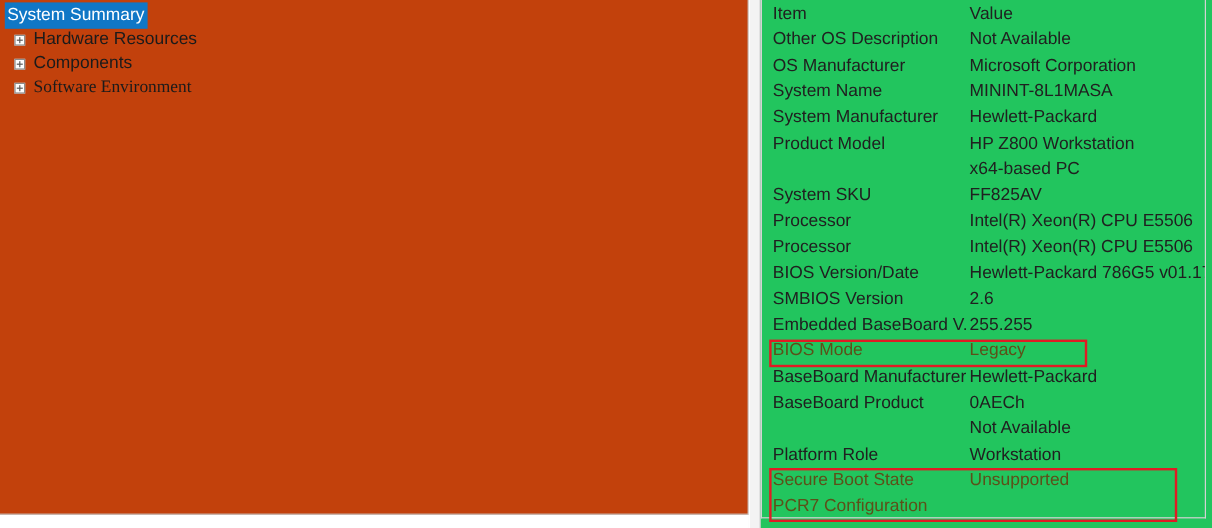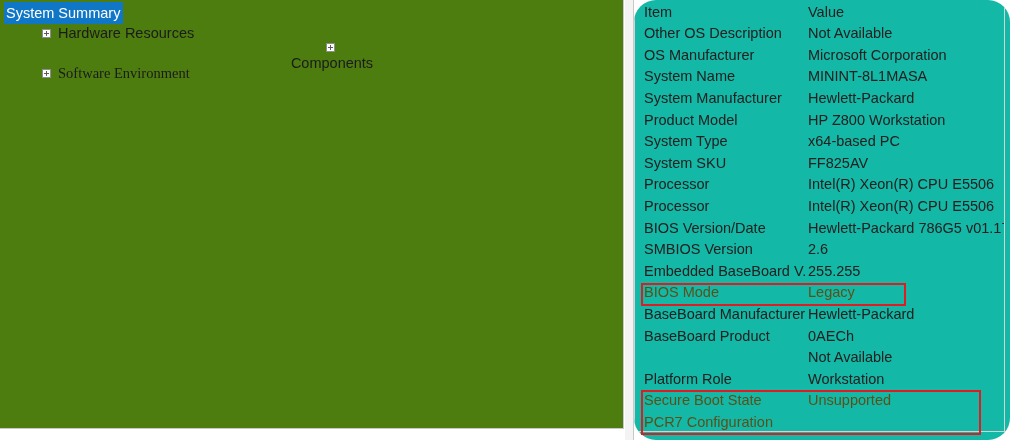--- a/index.html
+++ b/index.html
@@ -16,42 +16,41 @@
     -webkit-font-smoothing: antialiased;
   }
 
   
   #tree-panel {
     position: absolute;
     left: 0px;
     top: 0px;
     width: 624px;
     height: 429px;
-    background: #4d7c0f;
+    background: #c2410c;
     border-right: 1px solid #c8c8c8;
     border-bottom: 1px solid #c8c8c8;
     box-sizing: border-box;
     overflow: hidden;
   }
   .tree-row {
     position: relative;
     height: 20px;
     line-height: 20px;
     font-size: 14.5px;
     color: #1b1b1b;
     white-space: nowrap;
     display: flex;
     align-items: center;
   }
   .tree-row.root {
     padding-left: 4px;
   }
   .tree-row.child {
-    padding-left: 22px;
-    margin-left: 20px;
+    padding-left: 12px;
   }
   .tree-label {
     display: inline-block;
     padding: 1px 3px 1px 2px;
   }
   .tree-row.selected .tree-label {
     background: #1077c6;
     color: #ffffff;
   }
   
@@ -92,23 +91,22 @@
     box-sizing: border-box;
   }
 
   
   #detail-panel {
     position: absolute;
     left: 634px;
     top: 0px;
     width: 376px;
     height: 440px;
-    background: #14b8a6;
-    overflow: hidden;
-    border-radius: 22px;
+    background: #22c55e;
+    overflow: hidden;
   }
   #detail-inner {
     position: absolute;
     left: 0; top: 0;
     width: 371px;
     height: 432px;
     border-left: 1px solid #d3d3d3;
     border-right: 1px solid #d3d3d3;
     border-bottom: 1px solid #d3d3d3;
     box-sizing: border-box;
@@ -167,21 +165,21 @@
 <body>
 
 <div id="tree-panel">
     <div class="tree-row root selected" style="margin-top: 3px;">
       <span class="tree-label">System Summary</span>
     </div>
     <div class="tree-row child" style="margin-top: 0px;">
       <span class="expander"></span>
       <span class="tree-label">Hardware Resources</span>
     </div>
-    <div class="tree-row child" style="margin-top: 0px; flex-direction: column;">
+    <div class="tree-row child" style="margin-top: 0px;">
       <span class="expander"></span>
       <span class="tree-label">Components</span>
     </div>
     <div class="tree-row child" style="margin-top: 0px; font-family: Liberation Serif, serif;">
       <span class="expander"></span>
       <span class="tree-label">Software Environment</span>
     </div>
   </div>
 
 <div id="splitter"></div>
@@ -206,21 +204,20 @@
       </div>
       <div class="detail-row" style="top: 87.9px;">
         <span class="cell-item">System Manufacturer</span>
         <span class="cell-value">Hewlett-Packard</span>
       </div>
       <div class="detail-row" style="top: 109.5px;">
         <span class="cell-item">Product Model</span>
         <span class="cell-value">HP Z800 Workstation</span>
       </div>
       <div class="detail-row" style="top: 131.1px;">
-        <span class="cell-item">System Type</span>
         <span class="cell-value">x64-based PC</span>
       </div>
       <div class="detail-row" style="top: 152.7px;">
         <span class="cell-item">System SKU</span>
         <span class="cell-value">FF825AV</span>
       </div>
       <div class="detail-row" style="top: 174.3px;">
         <span class="cell-item">Processor</span>
         <span class="cell-value">Intel(R) Xeon(R) CPU          E5506</span>
       </div>

